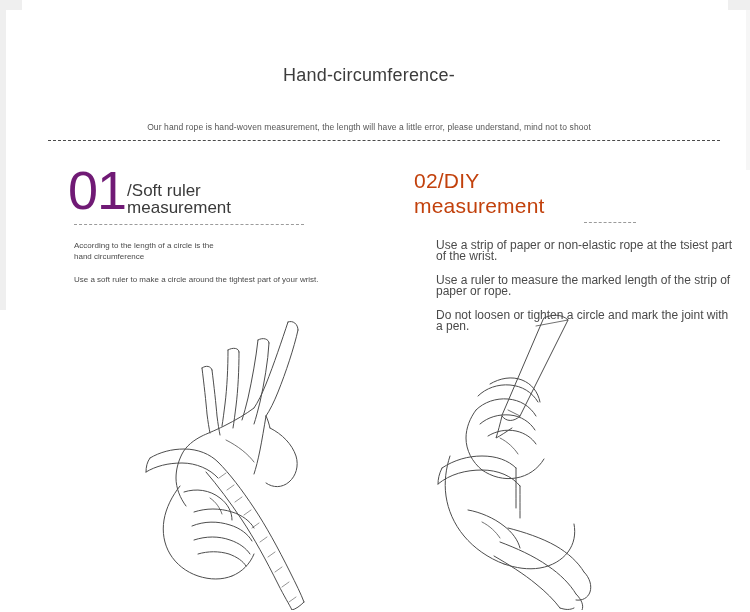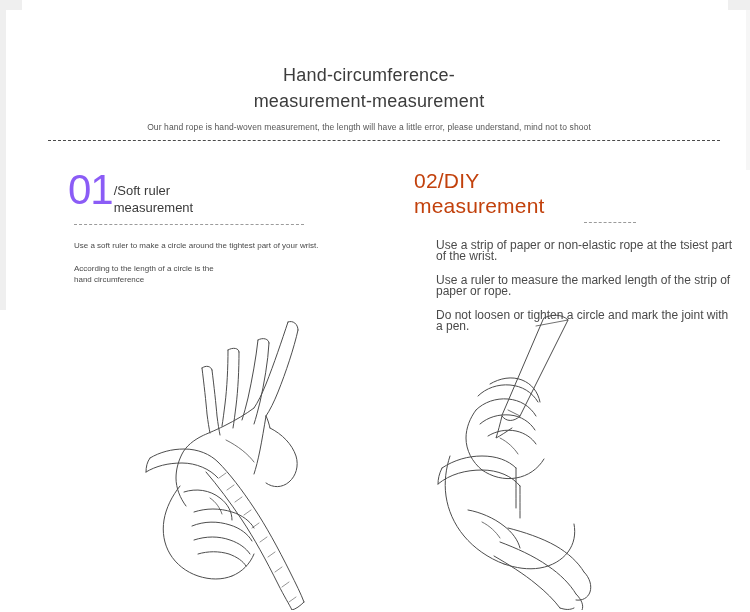--- a/index.html
+++ b/index.html
@@ -88,28 +88,28 @@
   }
   .col-left  { left: 62px;  width: 300px; }
   .col-right { left: 408px; width: 310px; }
 
   .heading {
     display: flex;
     align-items: flex-start;
     height: 56px;
   }
   .num {
-    font-size: 42px;
+    font-size: 54px;
     line-height: 44px;
-    color: #8b5cf6;
+    color: #701a75;
     font-weight: 400;
     letter-spacing: -1px;
   }
   .num-label {
-    font-size: 13px;
+    font-size: 17px;
     line-height: 17px;
     color: #3a3a3a;
     padding-top: 14px;
     padding-left: 1px;
     max-width: 120px;
   }
 
   .heading-right {
     display: block;
   }
@@ -192,41 +192,40 @@
 
 <div class="edge-top"></div>
 <div class="edge-top-white"></div>
 <div class="edge-left"></div>
 <div class="edge-right"></div>
 
 <div class="page">
 
   <div class="title">
     <span>Hand-circumference-</span>
-    <span class="line2">measurement-measurement</span>
   </div>
 
   <div class="subtitle">Our hand rope is hand-woven measurement, the length will have a little error, please understand, mind not to shoot</div>
 
   <div class="divider"></div>
 
   <div class="col col-left">
     <div class="heading">
       <div class="num">01</div>
       <div class="num-label">
         <span>/Soft ruler</span><br>
         <span>measurement</span>
       </div>
     </div>
   </div>
   <div class="rule rule-left"></div>
 
   <div class="steps-left">
+    <div class="step narrow">According to the length of a circle is the hand circumference</div>
     <div class="step">Use a soft ruler to make a circle around the tightest part of your wrist.</div>
-    <div class="step narrow">According to the length of a circle is the hand circumference</div>
   </div>
 
   <div class="col col-right">
     <div class="heading-right">
       <div class="num-big">02/DIY</div>
       <div class="num-big">measurement</div>
     </div>
   </div>
   <div class="rule rule-right"></div>
 

